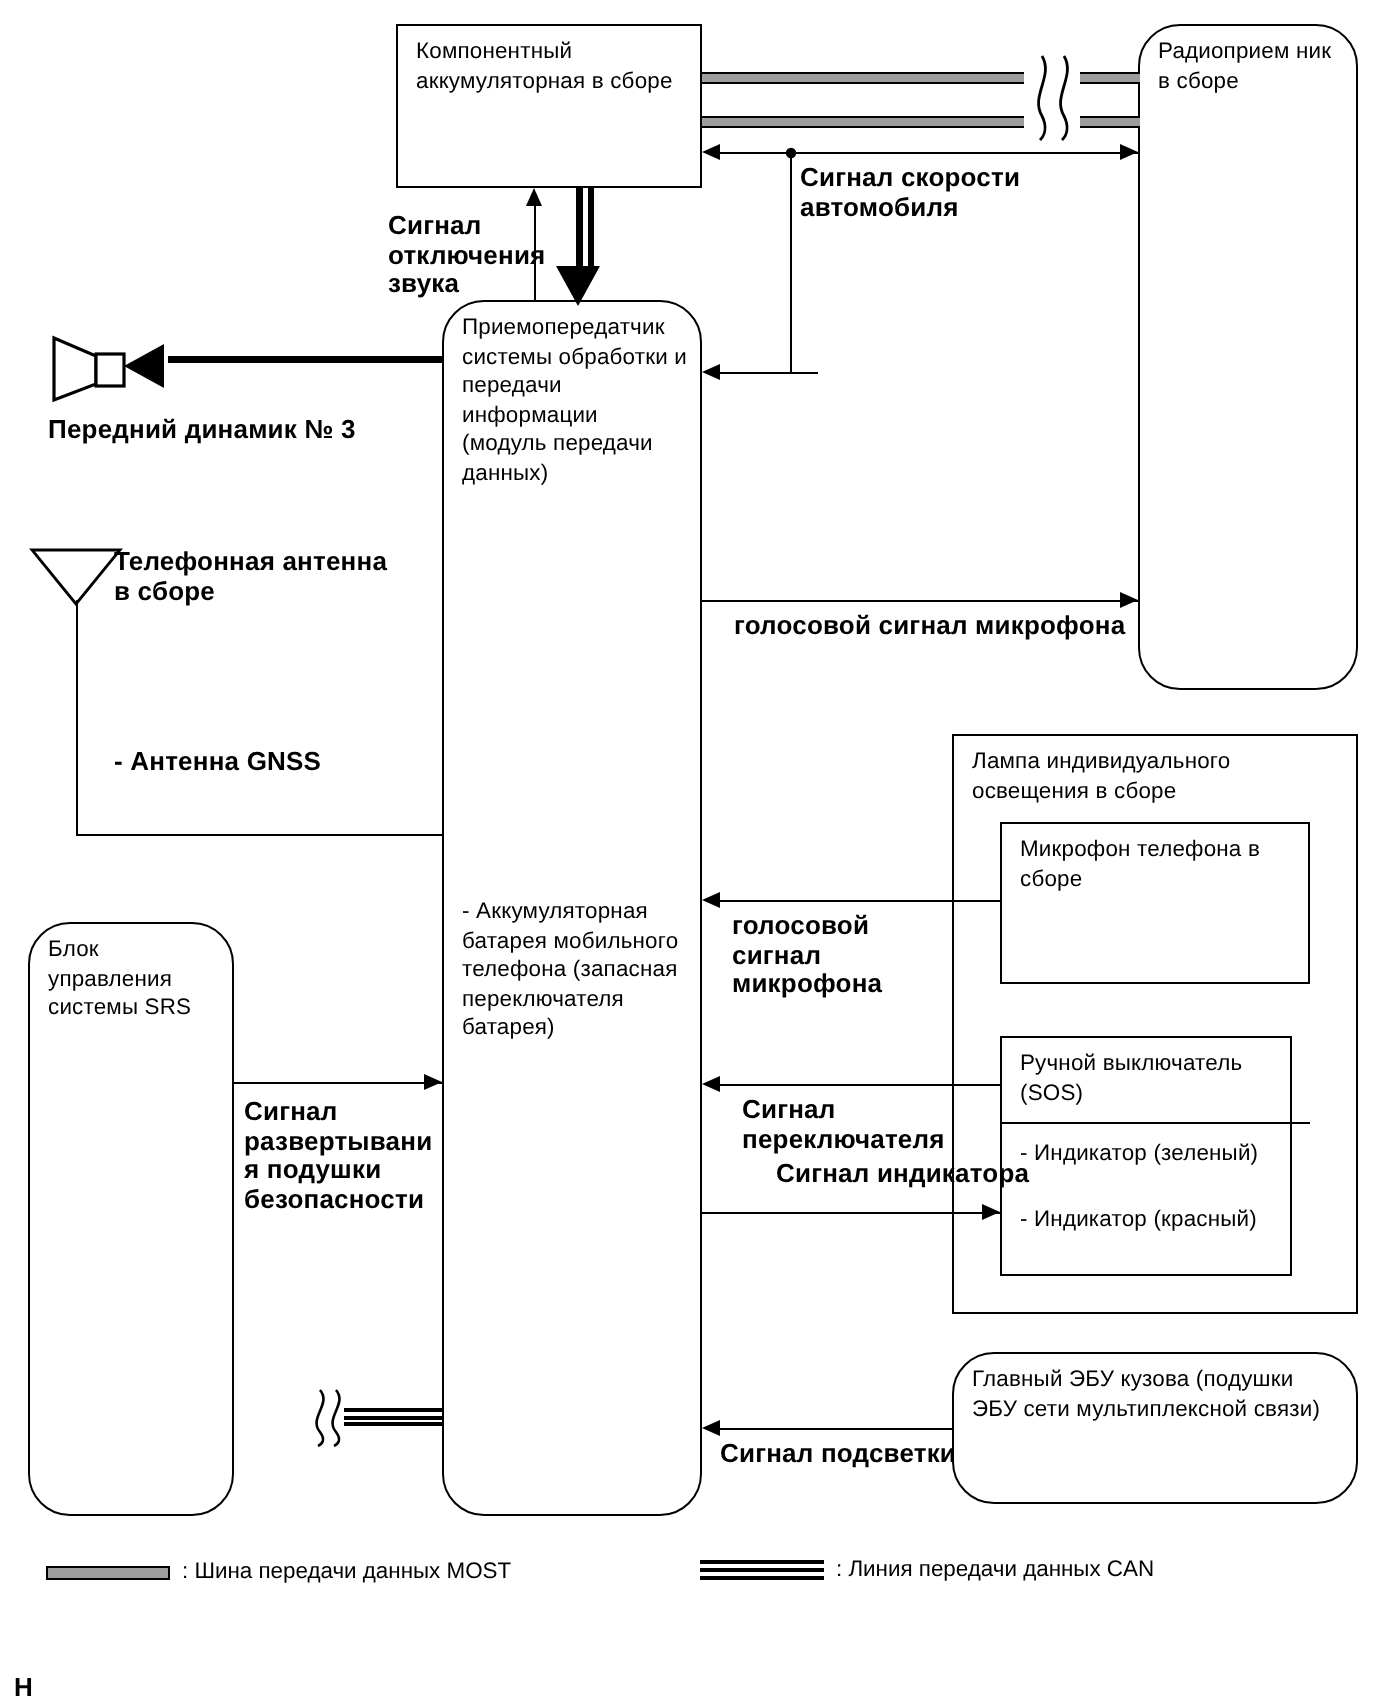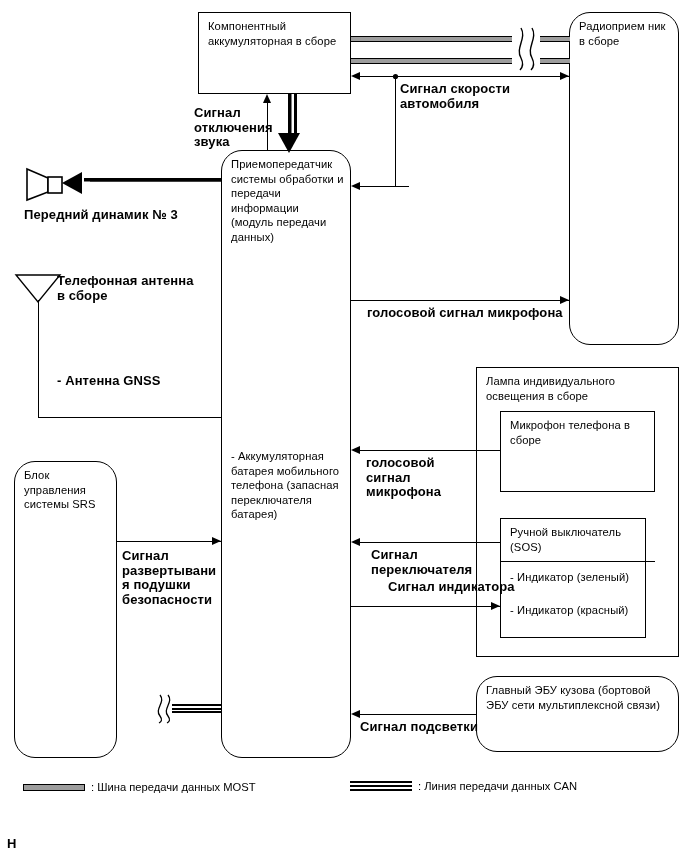--- a/index.html
+++ b/index.html
@@ -94,21 +94,21 @@
   </div>
 
   <div class="box" style="left:500px;top:518px;width:146px;height:120px;">
     <div class="lbl">Ручной выключатель (SOS)</div>
     <div class="hl" style="left:-1px;top:42px;width:155px;"></div>
     <div class="lbl" style="top:51px;">- Индикатор (зеленый)</div>
     <div class="lbl" style="top:84px;">- Индикатор (красный)</div>
   </div>
 
   <div class="box rounded" style="left:476px;top:676px;width:203px;height:76px;">
-    <div class="lbl">Главный ЭБУ кузова (бортовой ЭБУ сети мультиплексной связи)</div>
+    <div class="lbl">Главный ЭБУ кузова (подушки ЭБУ сети мультиплексной связи)</div>
   </div>
 
   <div class="box rounded" style="left:14px;top:461px;width:103px;height:297px;">
     <div class="lbl">Блок управления системы SRS</div>
   </div>
 
   <svg style="position:absolute;left:24px;top:167px;width:40px;height:35px;" viewBox="0 0 40 35">
     <polygon points="3,2 24,11 24,25 3,33" fill="#fff" stroke="#000" stroke-width="1.6"></polygon>
     <rect x="24" y="10" width="14" height="16" fill="#fff" stroke="#000" stroke-width="1.6"></rect>
   </svg>

